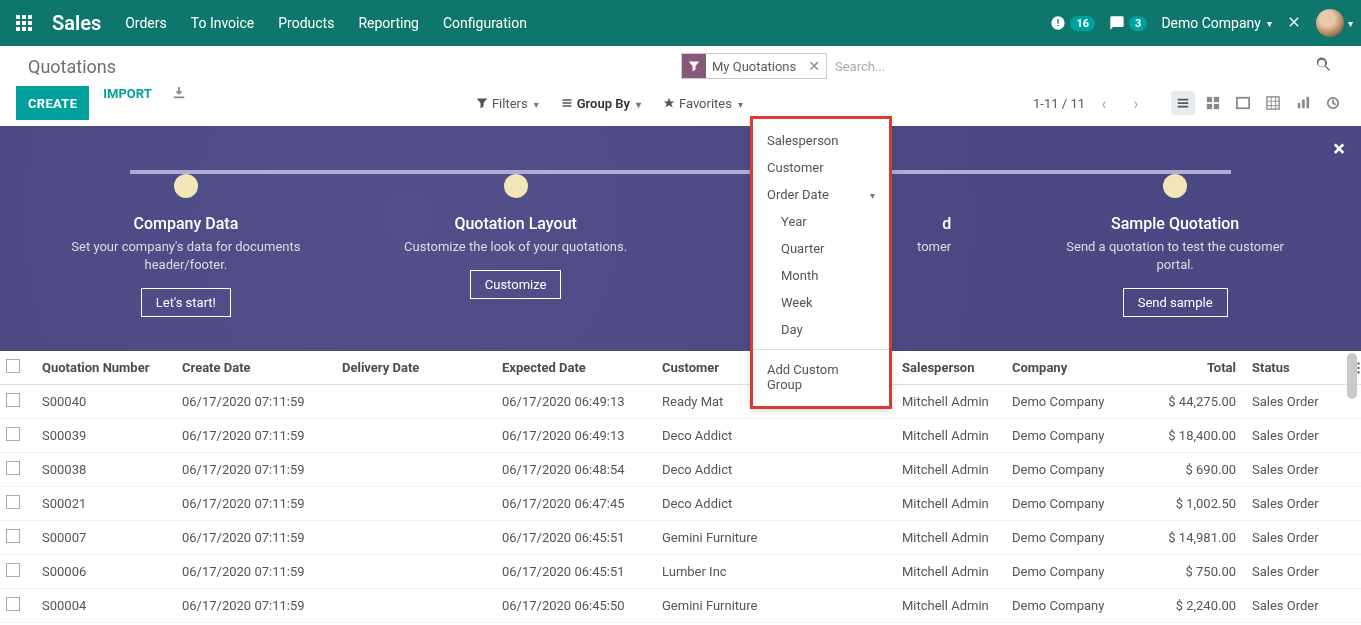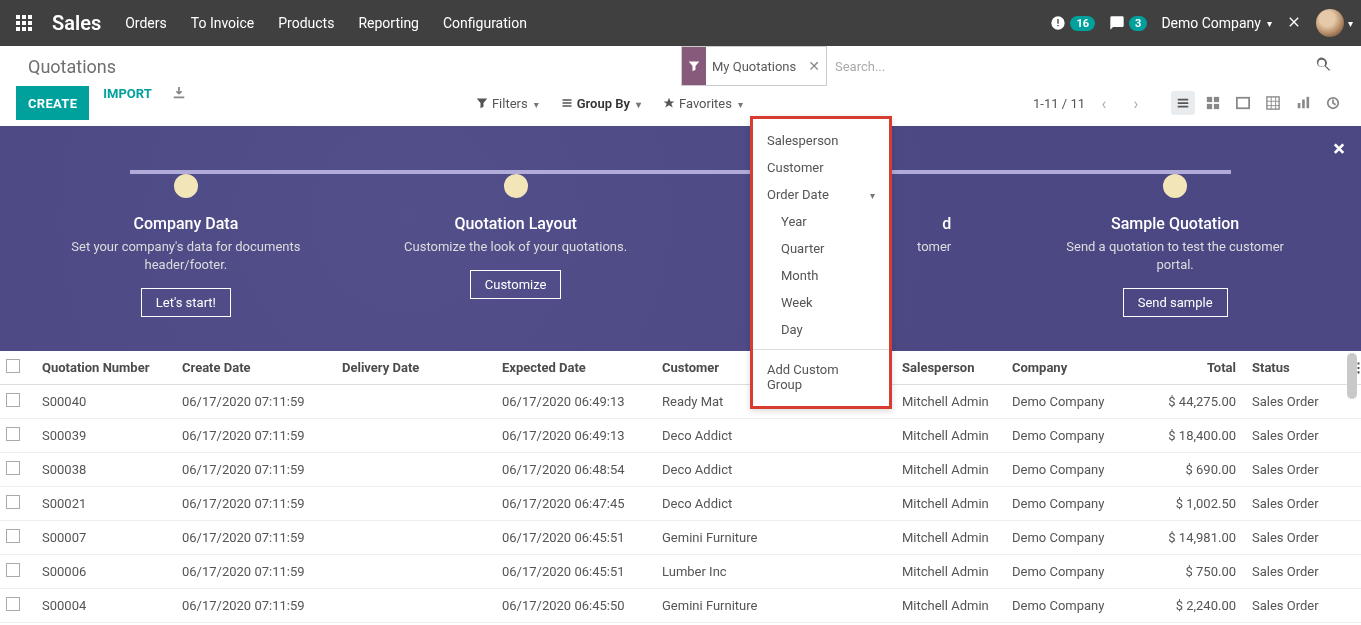--- a/index.html
+++ b/index.html
@@ -1,40 +1,40 @@
 <!DOCTYPE html>
 <html><head>
 <meta charset="utf-8">
 <style>
 * { margin: 0; padding: 0; box-sizing: border-box; font-family: -apple-system, BlinkMacSystemFont, "Segoe UI", Roboto, sans-serif; }
 body { font-size: 13px; color: #4c4c4c; background: #fff; width: 1361px; height: 625px; overflow: hidden; position: relative; }
 
 
-.topnav { height: 46px; background: #404040; display: flex; align-items: center; color: #fff; padding: 0 8px; }
+.topnav { height: 46px; background: #0f766e; display: flex; align-items: center; color: #fff; padding: 0 8px; }
 .apps-icon { width: 32px; height: 32px; display:flex; align-items:center; justify-content:center; cursor:pointer; }
 .apps-icon svg { width: 16px; height: 16px; fill:#fff; }
 .brand { font-size: 20px; font-weight: 600; margin: 0 24px 0 12px; }
 .nav-links { display: flex; gap: 24px; }
 .nav-links span { cursor: pointer; font-size: 14px; }
 .topnav-right { margin-left: auto; display: flex; align-items: center; gap: 14px; }
 .chip { display:flex; align-items:center; gap:4px; cursor:pointer; }
 .chip .badge { background:#00a09d; color:#fff; font-size:11px; font-weight:700; padding:1px 6px; border-radius:8px; }
 .chip svg { width:16px; height:16px; fill:#fff; }
 .company-switch { display:flex; align-items:center; gap:4px; cursor:pointer; font-size:14px; }
 .company-switch:after { content:"▾"; font-size:10px; margin-left:2px; }
 .debug-icon svg{ width:16px; height:16px; fill:#fff; }
 .avatar { width:28px; height:28px; border-radius:50%; background: radial-gradient(circle at 40% 35%, #e6c9a8 30%, #b38b67 60%, #3f2e20 100%); cursor:pointer; }
 .avatar-wrap { display:flex; align-items:center; gap:4px; cursor:pointer; }
 .avatar-wrap:after { content:"▾"; font-size:10px; color:#fff; }
 
 
 .row2 { height: 40px; display:flex; align-items:center; padding: 0 28px; border-bottom: 0; }
 .breadcrumb { font-size: 18px; color:#6f6f6f; }
 .search-area { margin-left:auto; display:flex; align-items:center; }
-.facet { display:flex; align-items:center; border:1px solid #ccc; height:40px;justify-content:space-between; }
+.facet { display:flex; align-items:center; border:1px solid #ccc; height:26px;justify-content:space-between; }
 .facet-icon { background:#875a7b; width:24px; height:100%; display:flex; align-items:center; justify-content:center; }
 .facet-icon svg { width:12px; height:12px; fill:#fff; }
 .facet-label { padding:0 6px; color:#5a5a5a; font-size:13px; }
 .facet-close { padding:0 6px; cursor:pointer; color:#888; font-size:14px; }
 .search-input { border:none; outline:none; padding:4px 8px; font-size:13px; width:480px; color:#a21caf; }
 .search-input::placeholder { color:#aaa; }
 .search-icon { margin-left:8px; cursor:pointer; color:#666; }
 .search-icon svg { width:18px; height:18px; fill:#666; }
 
 

